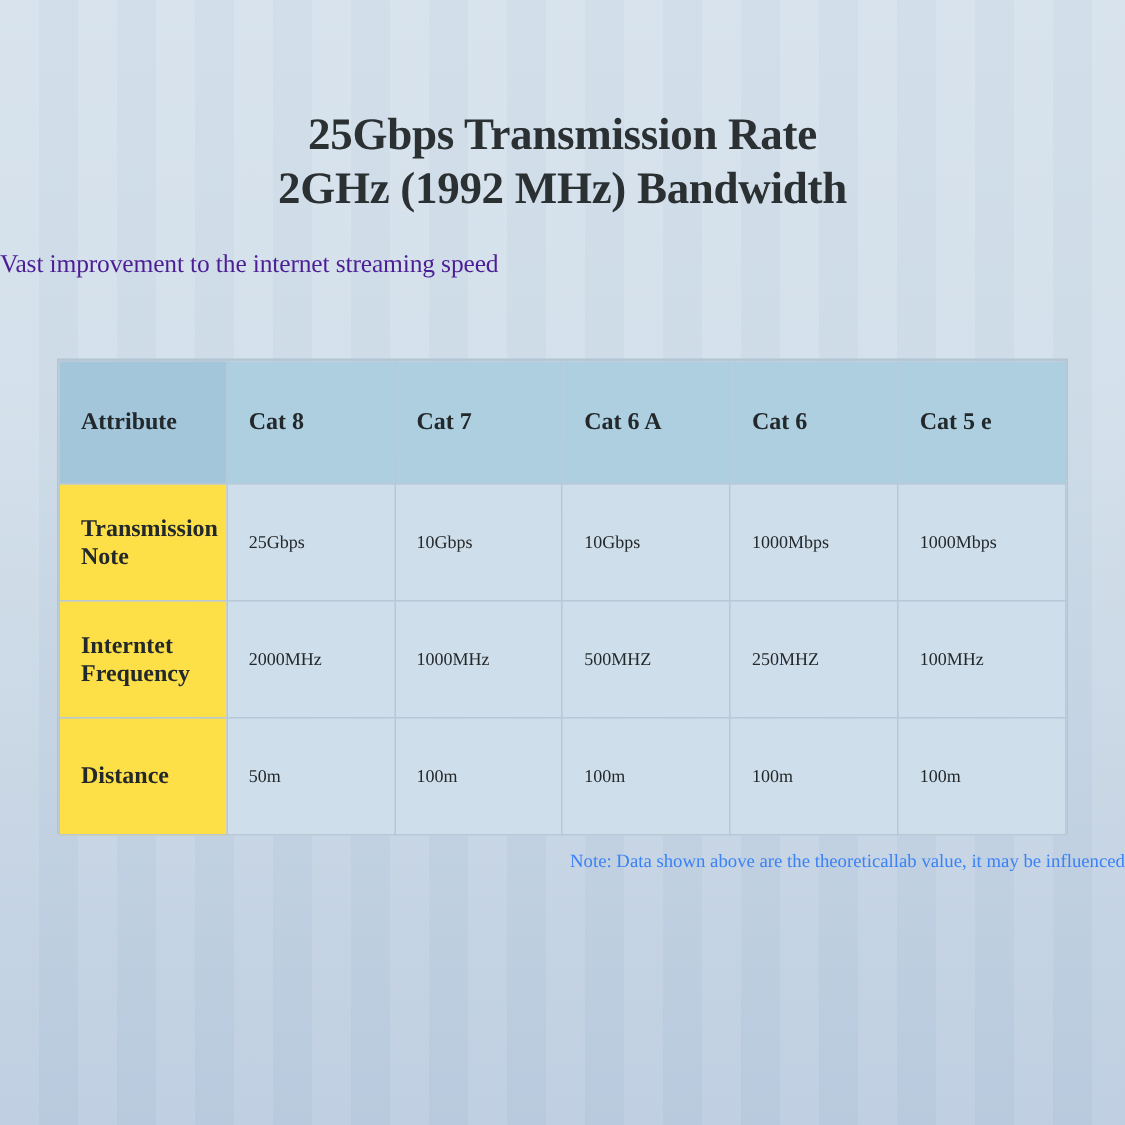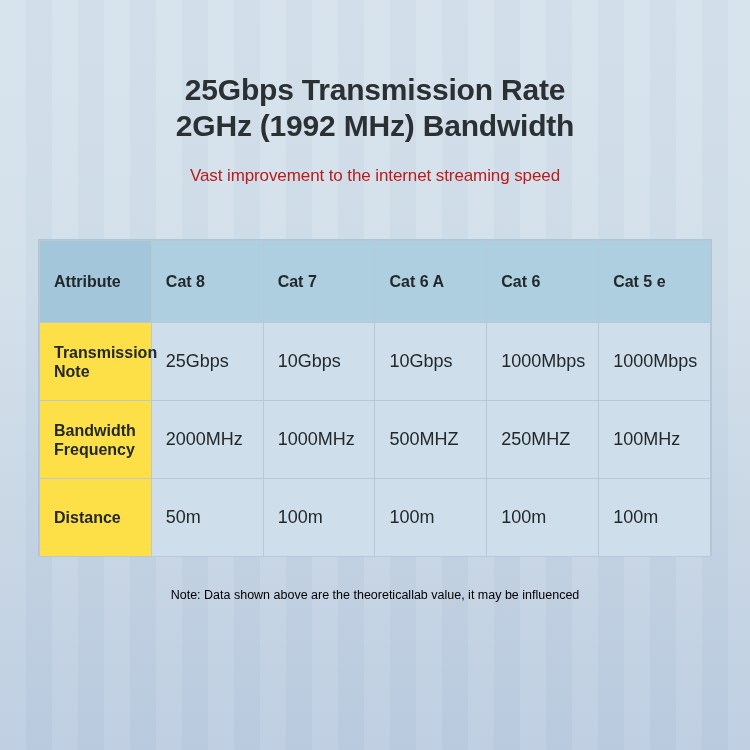--- a/index.html
+++ b/index.html
@@ -21,61 +21,61 @@
     background:repeating-linear-gradient(
       to right,
       rgba(255,255,255,0.055) 0px,
       rgba(255,255,255,0.055) 26px,
       rgba(120,150,180,0.045) 26px,
       rgba(120,150,180,0.045) 52px
     );
     pointer-events:none;
   }
 
-  #content { position:relative; width:750px; height:628px; }
+  #content { position:relative; width:750px; height:628px;font-family:Liberation Serif, serif; }
 
   
   .title-block {
     position:absolute;
     left:0; top:72px; width:750px;
     text-align:center;
   }
   .title-line {
     font-size:30px;
     font-weight:bold;
     color:#2b3033;
     line-height:36px;
     letter-spacing:-0.2px;
   }
   .subtitle {
     position:absolute;
     left:0; top:166px; width:750px;
-    text-align:center;
+    text-align:left;
     font-size:17px;
-    color:#b91c1c;
+    color:#4c1d95;
     letter-spacing:-0.1px;
   }
 
   
   #table-wrap {
     position:absolute;
     left:38px; top:239px;
     width:674px; height:317px;
     border:1px solid #b3c4d2;
   }
   table.cmp {
     width:100%; height:100%;
     border-collapse:collapse;
     table-layout:fixed;
   }
   table.cmp td {
     border:1px solid #b8c8d6;
     vertical-align:middle;
     padding:0 14px;
-    font-size:18px;
+    font-size:12px;
     color:#23282b;
     background:#cfdeeb;
   }
   
   table.cmp tr.head td {
     background:#aecfe0;
     height:82px;
     font-size:16px;
     font-weight:bold;
   }
@@ -91,25 +91,25 @@
   
   table.cmp tr.body-row td { height:78px; }
 
   
   td.cat8-head { color:#3d8ec4; }
   td.cat8-cell { color:#63a4d2; }
 
   
   .note {
     position:absolute;
-    left:0; top:585px; width:750px;
-    text-align:center;
+    left:0; top:564px; width:750px;
+    text-align:right;
     font-size:12.5px;
     line-height:20px;
-    color:#000000;
+    color:#3b82f6;
   }
 </style>
 </head>
 <body>
 
 <div id="stripes"></div>
 
 <div id="content">
 
   <div class="title-block">
@@ -138,21 +138,21 @@
           </td>
           <td class="cat8-cell">25Gbps</td>
           <td>10Gbps</td>
           <td>10Gbps</td>
           <td>1000Mbps</td>
           <td>1000Mbps</td>
         </tr>
 
         <tr class="body-row">
           <td class="attr-col">
-            <span>Bandwidth</span><br>
+            <span>Interntet</span><br>
             <span>Frequency</span>
           </td>
           <td class="cat8-cell">2000MHz</td>
           <td>1000MHz</td>
           <td>500MHZ</td>
           <td>250MHZ</td>
           <td>100MHz</td>
         </tr>
 
         <tr class="body-row">

